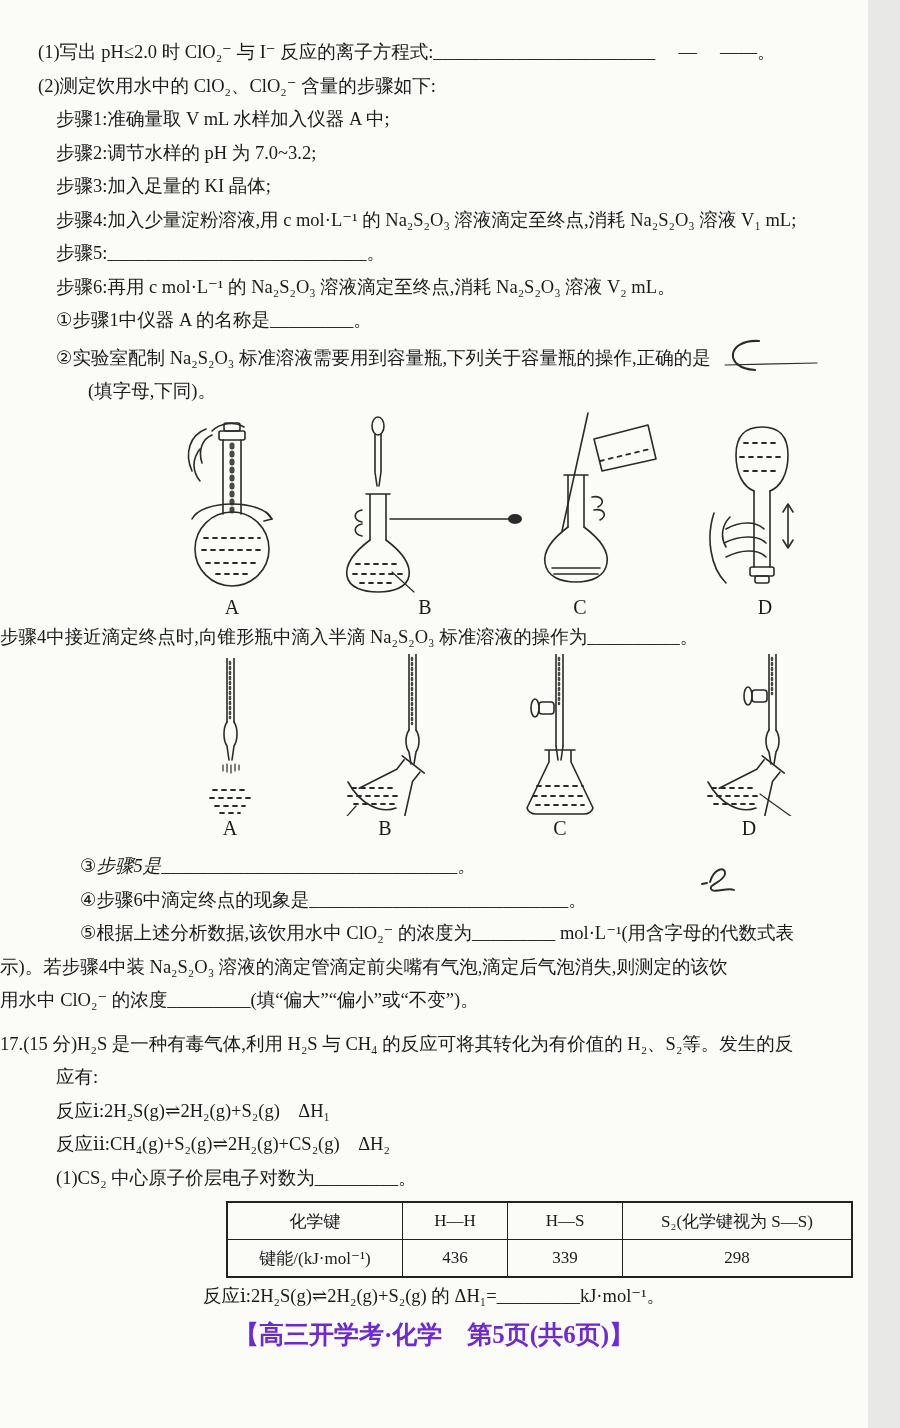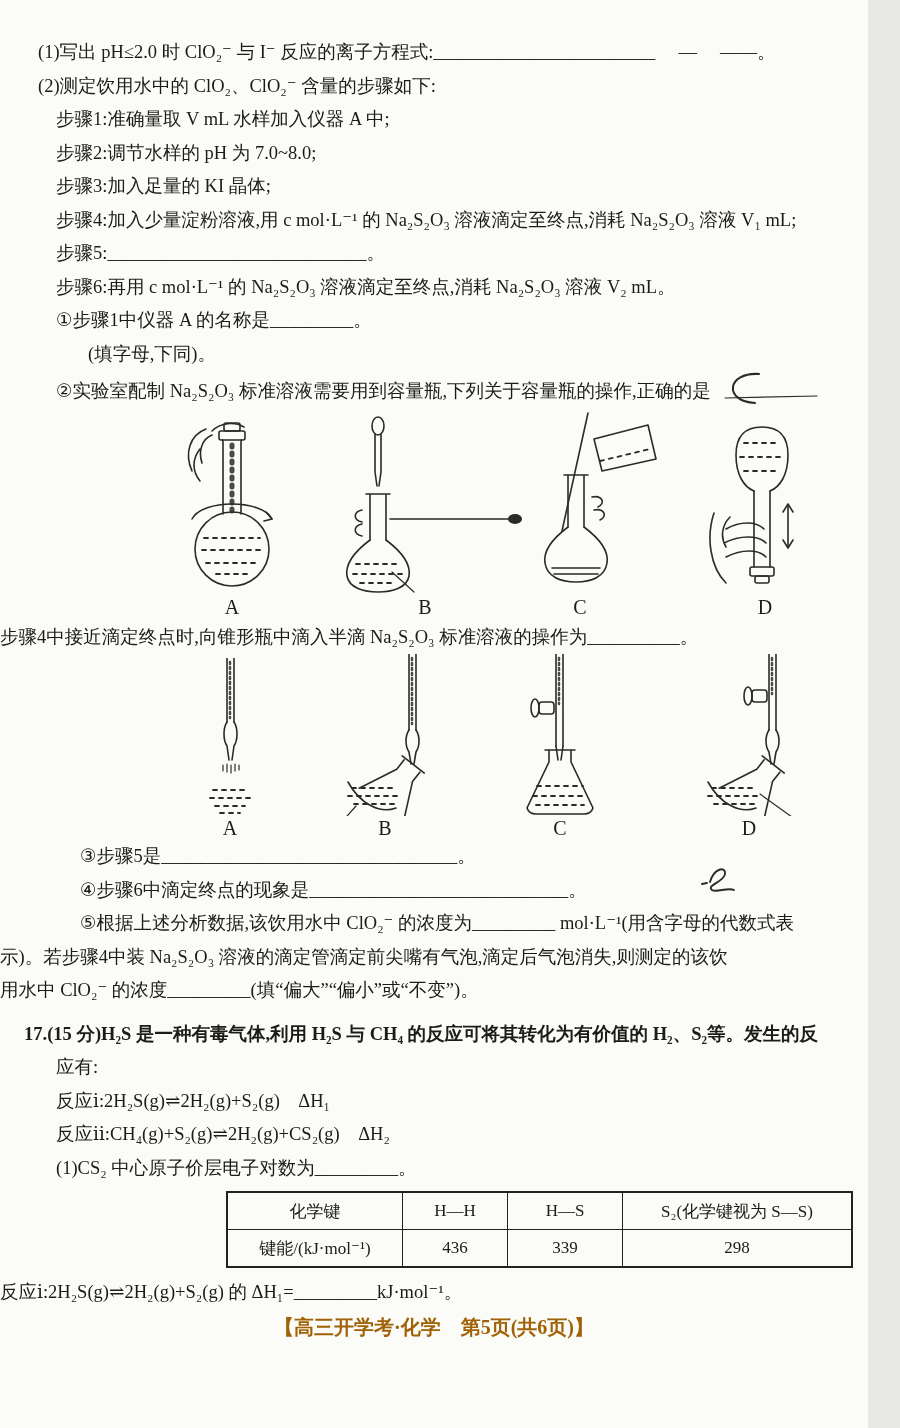--- a/index.html
+++ b/index.html
@@ -15,21 +15,21 @@
   }
   .line{
     font-size:18.5px;line-height:33.5px;white-space:nowrap;
     color:#1b1b1b;
   }
   .ind0{padding-left:38px;}
   .ind1{padding-left:56px;}
   .ind2{padding-left:88px;}
   .ind3{padding-left:80px;}
   .ind4{}
-  .indq{padding-left:24px;font-weight:bold;}
+  .indq{}
   .figrow{position:relative;width:900px;}
   .figrow1{height:212px;}
   .figrow2{height:186px;}
   .fig{position:absolute;text-align:center;}
   .fig svg{display:block;margin:0 auto;}
   .fig-label{font-size:20px;line-height:20px;margin-top:2px;color:#1b1b1b;}
   svg.art path, svg.art line, svg.art circle, svg.art rect, svg.art ellipse, svg.art polyline{
     stroke:#2a2a2a;stroke-width:1.6;fill:none;stroke-linecap:round;stroke-linejoin:round;
   }
   svg.art .fill{fill:#2a2a2a;stroke:none;}
@@ -42,43 +42,43 @@
     border-collapse:collapse;margin-left:226px;margin-top:6px;
     font-size:17px;text-align:center;
   }
   table.bond th, table.bond td{
     border:1.7px solid #222;padding:4px 8px;font-weight:normal;
     height:28px;color:#1b1b1b;
   }
   table.bond{border:2.5px solid #222;}
   .c1{width:158px;} .c2{width:88px;margin-left:16px;} .c3{width:98px;} .c4{width:212px;}
   .footer{
-    text-align:center;font-size:20px;margin-top:4px;font-weight:bold;color:#a16207;
+    text-align:center;font-size:25px;margin-top:4px;font-weight:bold;color:#6d28d9;
   }
   .blankline{letter-spacing:0;}
 </style>
 </head>
 <body>
 
 <div class="page">
 
   <div class="line ind0 blankline">(1)写出 pH≤2.0 时 ClO₂⁻ 与 I⁻ 反应的离子方程式:________________________　 —　 ——。</div>
   <div class="line ind0">(2)测定饮用水中的 ClO₂、ClO₂⁻ 含量的步骤如下:</div>
   <div class="line ind1">步骤1:准确量取 V mL 水样加入仪器 A 中;</div>
-  <div class="line ind1">步骤2:调节水样的 pH 为 7.0~8.0;</div>
+  <div class="line ind1">步骤2:调节水样的 pH 为 7.0~3.2;</div>
   <div class="line ind1">步骤3:加入足量的 KI 晶体;</div>
   <div class="line ind1">步骤4:加入少量淀粉溶液,用 c mol·L⁻¹ 的 Na₂S₂O₃ 溶液滴定至终点,消耗 Na₂S₂O₃ 溶液 V₁ mL;</div>
   <div class="line ind1">步骤5:____________________________。</div>
   <div class="line ind1">步骤6:再用 c mol·L⁻¹ 的 Na₂S₂O₃ 溶液滴定至终点,消耗 Na₂S₂O₃ 溶液 V₂ mL。</div>
   <div class="line ind1">①步骤1中仪器 A 的名称是_________。</div>
-  <div class="line ind2">(填字母,下同)。</div>
   <div class="line ind1"><span>②实验室配制 Na₂S₂O₃ 标准溶液需要用到容量瓶,下列关于容量瓶的操作,正确的是</span><svg class="art cmark" width="108" height="36" viewBox="0 0 108 36">
         <path class="thin" d="M10,27 L102,25"></path>
         <path d="M44,3 C12,1 8,30 40,32" style="stroke-width:2.1"></path>
       </svg></div>
+  <div class="line ind2">(填字母,下同)。</div>
 
   <div class="figrow figrow1">
 
     <div class="fig" style="left:172px;top:10px;">
       <svg class="art" width="120" height="176" viewBox="0 0 120 176">
         <rect x="52" y="4" width="16" height="8" rx="2"></rect>
         <rect x="47" y="12" width="26" height="9" rx="2"></rect>
         <path d="M51,21 V95 M69,21 V95"></path>
         <path class="dots" d="M60,26 V93"></path>
         <circle cx="60" cy="130" r="37"></circle>
@@ -192,21 +192,21 @@
         <path class="thin" d="M100,140 L150,176"></path>
       </svg>
       <div class="fig-label">D</div>
     </div>
   </div>
 
   <svg class="art scribble" width="44" height="36" viewBox="0 0 44 36">
     <path class="thin" d="M12,22 C16,8 28,6 27,14 C26,22 8,25 14,30 C18,33 30,27 36,30 M4,24 L9,23" style="stroke-width:1.9"></path>
   </svg>
 
-  <div class="line ind3" style="margin-top:0;">③步骤5是________________________________。</div>
+  <div class="line ind3" style="margin-top:10px;font-style:italic;">③步骤5是________________________________。</div>
   <div class="line ind3">④步骤6中滴定终点的现象是____________________________。</div>
   <div class="line ind3">⑤根据上述分析数据,该饮用水中 ClO₂⁻ 的浓度为_________ mol·L⁻¹(用含字母的代数式表</div>
   <div class="line ind4">示)。若步骤4中装 Na₂S₂O₃ 溶液的滴定管滴定前尖嘴有气泡,滴定后气泡消失,则测定的该饮</div>
   <div class="line ind4">用水中 ClO₂⁻ 的浓度_________(填“偏大”“偏小”或“不变”)。</div>
 
   <div class="line indq" style="margin-top:10px;">17.(15 分)H₂S 是一种有毒气体,利用 H₂S 与 CH₄ 的反应可将其转化为有价值的 H₂、S₂等。发生的反</div>
   <div class="line ind1">应有:</div>
   <div class="line ind1">反应ⅰ:2H₂S(g)⇌2H₂(g)+S₂(g)　ΔH₁</div>
   <div class="line ind1">反应ⅱ:CH₄(g)+S₂(g)⇌2H₂(g)+CS₂(g)　ΔH₂</div>
   <div class="line ind1">(1)CS₂ 中心原子价层电子对数为_________。</div>
@@ -221,17 +221,17 @@
     </tr>
     <tr>
       <td>键能/(kJ·mol⁻¹)</td>
       <td>436</td>
       <td>339</td>
       <td>298</td>
     </tr>
   </tbody>
     </table>
 
-  <div class="line ind4" style="margin-top:8px;">反应ⅰ:2H₂S(g)⇌2H₂(g)+S₂(g) 的 ΔH₁=_________kJ·mol⁻¹。</div>
+  <div class="line ind4" style="margin-top:2px;text-align:center;">反应ⅰ:2H₂S(g)⇌2H₂(g)+S₂(g) 的 ΔH₁=_________kJ·mol⁻¹。</div>
 
   <div class="footer">【高三开学考·化学　第5页(共6页)】</div>
 
 </div>
 
 </body></html>

